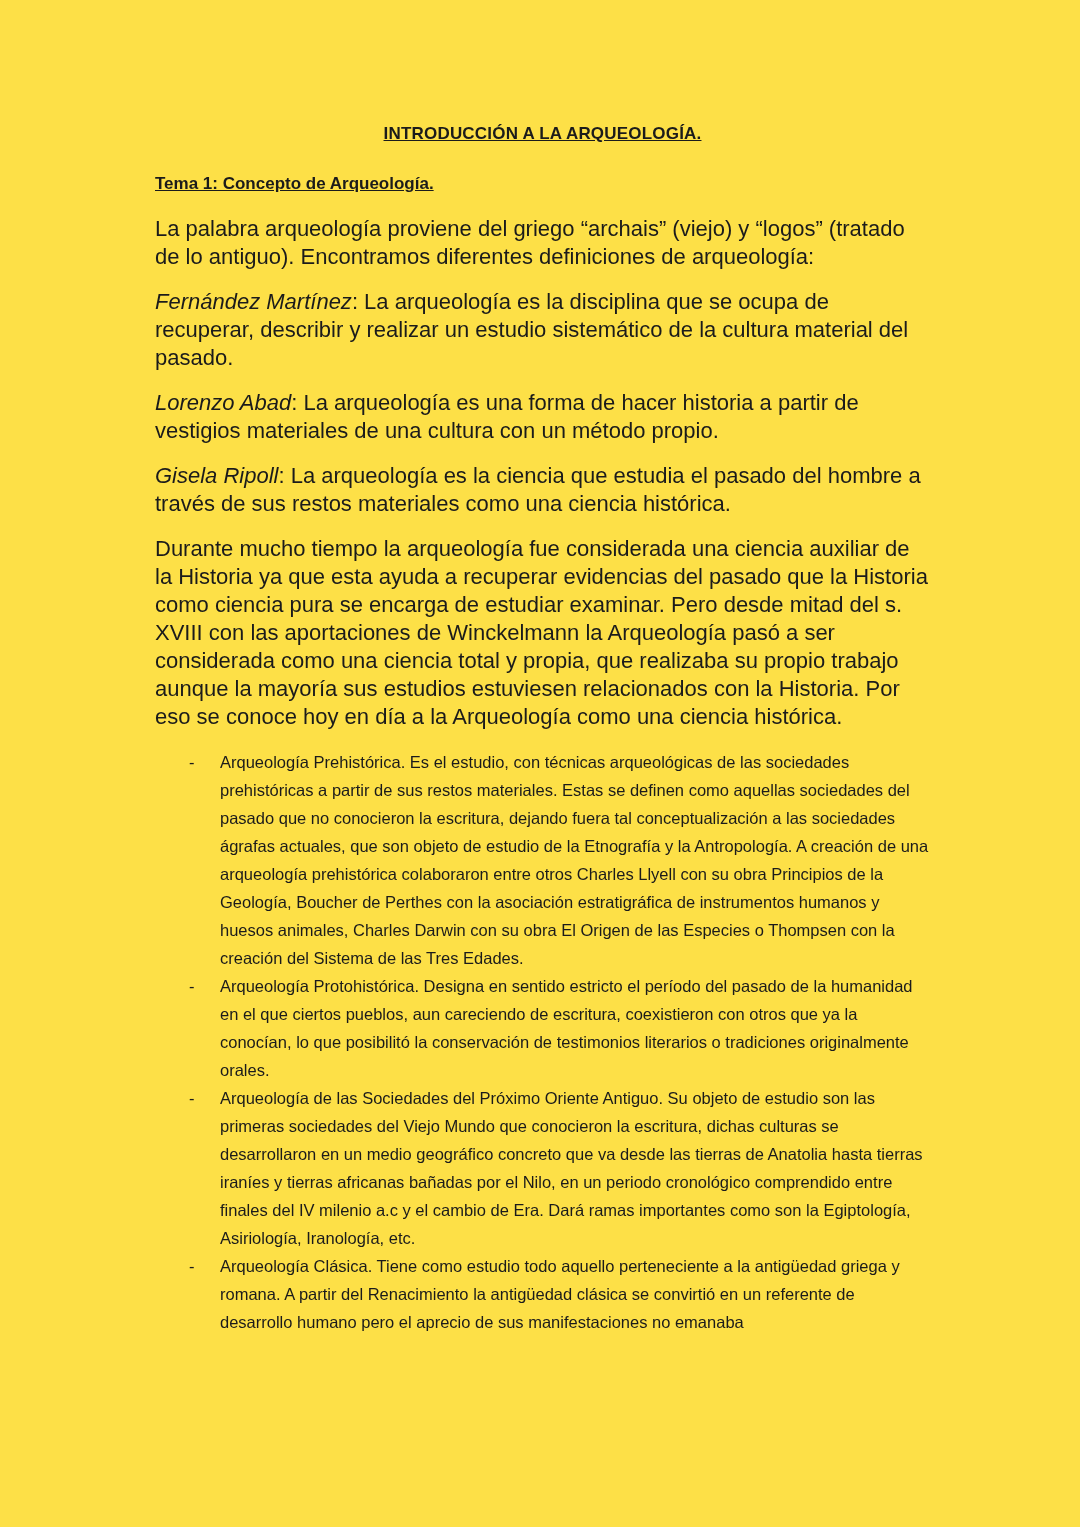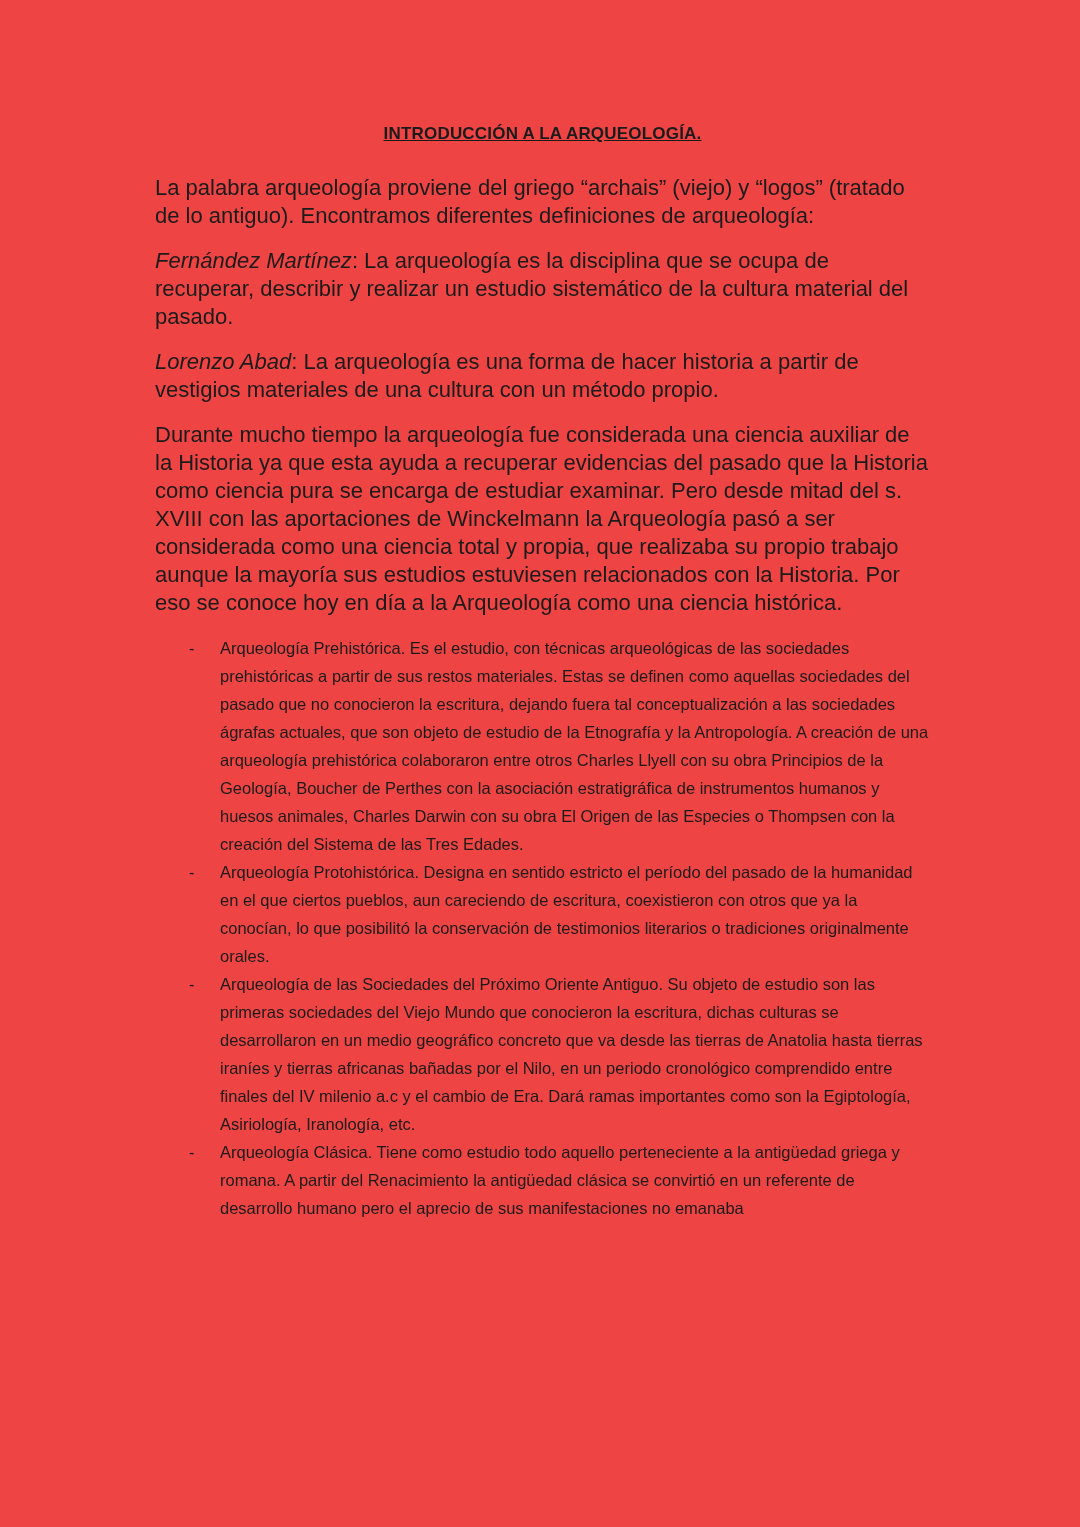--- a/index.html
+++ b/index.html
@@ -7,21 +7,21 @@
   body {
     width: 1080px;
     height: 1527px;
     font-family: "Liberation Sans", sans-serif;
     color: #1b1b1b;
     position: relative;
   }
   .page {
     width: 1080px;
     height: 1527px;
-    background: #ef4444;
+    background: #fde047;
     padding: 124px 150px 0 155px;
     overflow: hidden;
   }
   .doc-title {
     font-size: 17px;
     font-weight: bold;
     text-decoration: underline;
     text-align: center;
     margin-bottom: 30px;
     letter-spacing: 0.2px;
@@ -54,27 +54,29 @@
   }
   .bullet-list .text { flex: 1; }
 </style>
 </head>
 <body>
 
 <div class="page">
 
   <h1 class="doc-title">INTRODUCCIÓN A LA ARQUEOLOGÍA.</h1>
 
+  <h2 class="section-heading">Tema 1: Concepto de Arqueología.</h2>
 
   <p class="para">La palabra arqueología proviene del griego “archais” (viejo) y “logos” (tratado de lo antiguo). Encontramos diferentes definiciones de arqueología:</p>
 
   <p class="para"><span class="italic">Fernández Martínez</span><span>: La arqueología es la disciplina que se ocupa de recuperar, describir y realizar un estudio sistemático de la cultura material del pasado.</span></p>
 
   <p class="para"><span class="italic">Lorenzo Abad</span><span>: La arqueología es una forma de hacer historia a partir de vestigios materiales de una cultura con un método propio.</span></p>
 
+  <p class="para"><span class="italic">Gisela Ripoll</span><span>: La arqueología es la ciencia que estudia el pasado del hombre a través de sus restos materiales como una ciencia histórica.</span></p>
 
   <p class="para">Durante mucho tiempo la arqueología fue considerada una ciencia auxiliar de la Historia ya que esta ayuda a recuperar evidencias del pasado que la Historia como ciencia pura se encarga de estudiar examinar. Pero desde mitad del s. XVIII con las aportaciones de Winckelmann la Arqueología pasó a ser considerada como una ciencia total y propia, que realizaba su propio trabajo aunque la mayoría sus estudios estuviesen relacionados con la Historia. Por eso se conoce hoy en día a la Arqueología como una ciencia histórica.</p>
 
 
   <ul class="bullet-list">
     <li>
       <span class="dash">-</span>
       <span class="text">Arqueología Prehistórica. Es el estudio, con técnicas arqueológicas de las sociedades prehistóricas a partir de sus restos materiales. Estas se definen como aquellas sociedades del pasado que no conocieron la escritura, dejando fuera tal conceptualización a las sociedades ágrafas actuales, que son objeto de estudio de la Etnografía y la Antropología. A creación de una arqueología prehistórica colaboraron entre otros Charles Llyell con su obra Principios de la Geología, Boucher de Perthes con la asociación estratigráfica de instrumentos humanos y huesos animales, Charles Darwin con su obra El Origen de las Especies o Thompsen con la creación del Sistema de las Tres Edades.</span>
     </li>
     <li>

